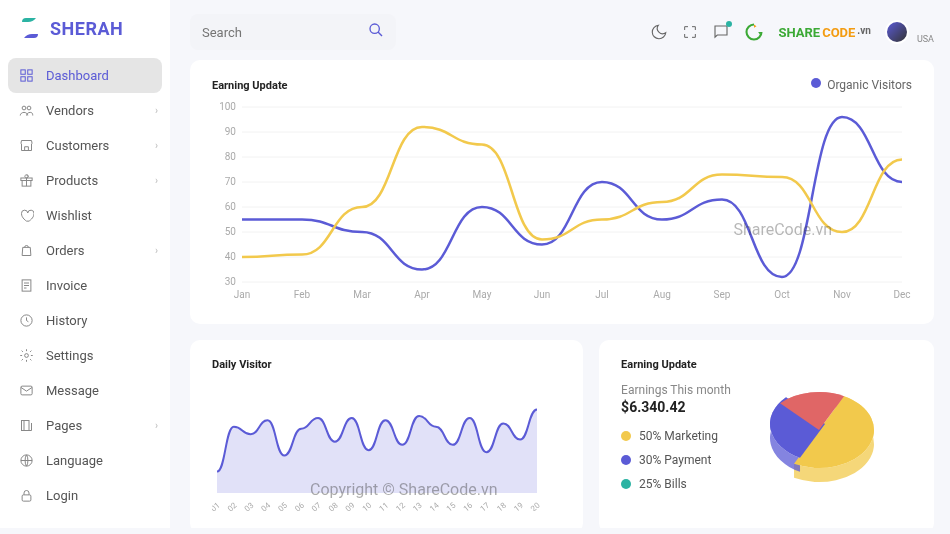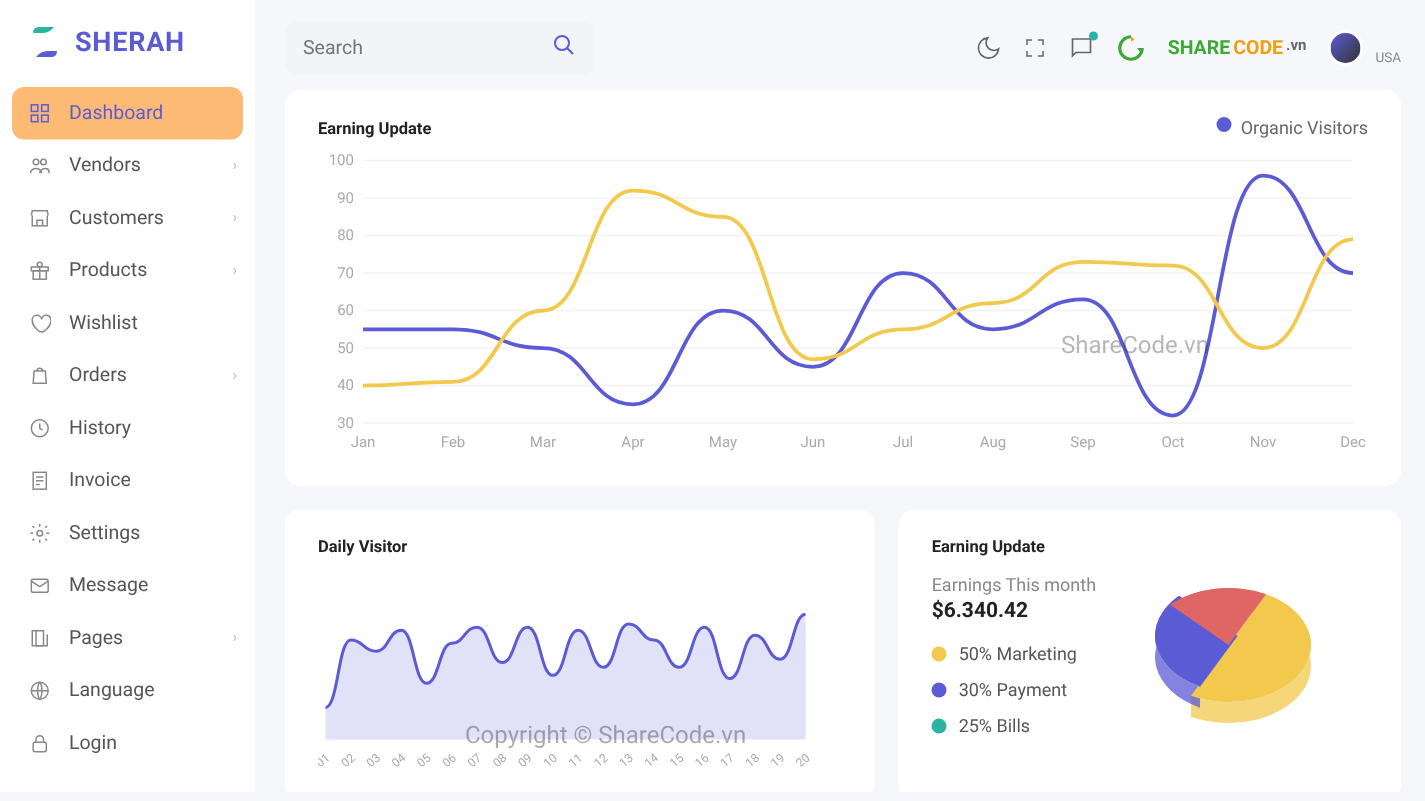--- a/index.html
+++ b/index.html
@@ -2,21 +2,21 @@
 <html><head>
 <meta charset="utf-8">
 <style>
 *{box-sizing:border-box;margin:0;padding:0;font-family:-apple-system,BlinkMacSystemFont,"Segoe UI",Roboto,sans-serif}
 body{background:#f6f7fb;width:950px;height:534px;overflow:hidden;color:#333}
 .app{display:flex;height:528px}
 .sidebar{width:170px;background:#fff;padding:10px 0;flex-shrink:0}
 .logo{display:flex;align-items:center;gap:8px;padding:6px 18px 18px;font-weight:700;color:#5b5bd6;font-size:18px;letter-spacing:.5px}
 .logo-mark svg{display:block}
 .nav-item{display:flex;align-items:center;gap:12px;padding:10px 18px;font-size:13px;color:#555;cursor:pointer;position:relative}
-.nav-item.active{background:#fdba74;color:#5b5bd6;border-radius:8px;margin:0 8px;padding:10px 10px}
+.nav-item.active{background:#e5e5e5;color:#5b5bd6;border-radius:8px;margin:0 8px;padding:10px 10px}
 .nav-item .ico{width:16px;display:flex;justify-content:center;color:#888}
 .nav-item.active .ico{color:#5b5bd6}
 .nav-item .chev{position:absolute;right:12px;color:#bbb;font-size:10px}
 .main{flex:1;display:flex;flex-direction:column}
 .topbar{display:flex;align-items:center;gap:14px;padding:14px 20px 10px}
 .search{flex:0 0 160px;background:#f3f4f8;border-radius:8px;display:flex;align-items:center;padding:8px 12px;color:#999;font-size:13px}
 .search input{border:0;background:transparent;outline:0;flex:1;font-size:13px;color:#555}
 .search .sico{color:#5b5bd6;font-size:16px}
 .spacer{flex:1}
 .tico{color:#666;cursor:pointer;display:flex;align-items:center}
@@ -112,36 +112,36 @@
             <svg width="15" height="15" viewBox="0 0 24 24" fill="none" stroke="currentColor" stroke-width="1.6">
               <path d="M6 7h12l1 13H5zM9 7a3 3 0 016 0"></path>
             </svg>
           </span>
           <span>Orders</span>
           <span class="chev">›</span>
         </div>
         <div class="nav-item">
           <span class="ico">
             <svg width="15" height="15" viewBox="0 0 24 24" fill="none" stroke="currentColor" stroke-width="1.6">
-              <circle cx="12" cy="12" r="9"></circle>
-              <path d="M12 7v5l3 2"></path>
-            </svg>
-          </span>
-          <span>History</span>
-        </div>
-        <div class="nav-item">
-          <span class="ico">
-            <svg width="15" height="15" viewBox="0 0 24 24" fill="none" stroke="currentColor" stroke-width="1.6">
               <rect x="5" y="3" width="14" height="18"></rect>
               <line x1="8" y1="8" x2="16" y2="8"></line>
               <line x1="8" y1="12" x2="16" y2="12"></line>
               <line x1="8" y1="16" x2="12" y2="16"></line>
             </svg>
           </span>
           <span>Invoice</span>
+        </div>
+        <div class="nav-item">
+          <span class="ico">
+            <svg width="15" height="15" viewBox="0 0 24 24" fill="none" stroke="currentColor" stroke-width="1.6">
+              <circle cx="12" cy="12" r="9"></circle>
+              <path d="M12 7v5l3 2"></path>
+            </svg>
+          </span>
+          <span>History</span>
         </div>
         <div class="nav-item">
           <span class="ico">
             <svg width="15" height="15" viewBox="0 0 24 24" fill="none" stroke="currentColor" stroke-width="1.6">
               <circle cx="12" cy="12" r="3"></circle>
               <path d="M12 2v3M12 19v3M4.2 4.2l2 2M17.8 17.8l2 2M2 12h3M19 12h3M4.2 19.8l2-2M17.8 6.2l2-2"></path>
             </svg>
           </span>
           <span>Settings</span>
         </div>
@@ -263,21 +263,21 @@
             <text x="330" y="196" text-anchor="middle">Jun</text>
             <text x="390" y="196" text-anchor="middle">Jul</text>
             <text x="450" y="196" text-anchor="middle">Aug</text>
             <text x="510" y="196" text-anchor="middle">Sep</text>
             <text x="570" y="196" text-anchor="middle">Oct</text>
             <text x="630" y="196" text-anchor="middle">Nov</text>
             <text x="690" y="196" text-anchor="middle">Dec</text>
             <path d="M30,117.5C60,117.5 60,117.5 90,117.5C120,117.5 120,130 150,130C180,130 180,167.5 210,167.5C240,167.5 240,105 270,105C300,105 300,142.5 330,142.5C360,142.5 360,80 390,80C420,80 420,117.5 450,117.5C480,117.5 480,97.5 510,97.5C540,97.5 540,175 570,175C600,175 600,15 630,15C660,15 660,80 690,80" fill="none" stroke="#5b5bd6" stroke-width="2.5"></path>
             <path d="M30,155C60,155 60,152.5 90,152.5C120,152.5 120,105 150,105C180,105 180,25 210,25C240,25 240,42.5 270,42.5C300,42.5 300,137.5 330,137.5C360,137.5 360,117.5 390,117.5C420,117.5 420,100 450,100C480,100 480,72.5 510,72.5C540,72.5 540,75 570,75C600,75 600,130 630,130C660,130 660,57.500000000000014 690,57.500000000000014" fill="none" stroke="#f2c94c" stroke-width="2.5"></path>
           </svg>
-        <div class="watermark" style="right:128px;top:160px;opacity:.35;font-size:16px">ShareCode.vn</div>
+        <div class="watermark" style="right:102px;top:160px;opacity:.35;font-size:16px">ShareCode.vn</div>
       </div>
 
       <div class="row" style="position:relative">
         <div class="card wide">
           <div class="card-title" style="margin-bottom:10px">Daily Visitor</div>
           <svg id="areaChart" width="330" height="130">
               <path d="M5,90.6C13.421052631578947,90.6 13.421052631578947,45.66 21.842105263157894,45.66C30.263157894736842,45.66 30.263157894736842,53.15 38.68421052631579,53.15C47.10526315789474,53.15 47.10526315789474,39.239999999999995 55.526315789473685,39.239999999999995C63.94736842105263,39.239999999999995 63.94736842105263,74.55000000000001 72.36842105263158,74.55000000000001C80.78947368421052,74.55000000000001 80.78947368421052,47.8 89.21052631578947,47.8C97.63157894736841,47.8 97.63157894736841,37.10000000000001 106.05263157894737,37.10000000000001C114.47368421052632,37.10000000000001 114.47368421052632,60.64 122.89473684210526,60.64C131.31578947368422,60.64 131.31578947368422,37.10000000000001 139.73684210526315,37.10000000000001C148.15789473684208,37.10000000000001 148.15789473684208,69.19999999999999 156.57894736842104,69.19999999999999C165,69.19999999999999 165,39.239999999999995 173.42105263157893,39.239999999999995C181.8421052631579,39.239999999999995 181.8421052631579,63.85 190.26315789473685,63.85C198.68421052631578,63.85 198.68421052631578,34.96000000000001 207.10526315789474,34.96000000000001C215.5263157894737,34.96000000000001 215.5263157894737,45.66 223.94736842105263,45.66C232.36842105263156,45.66 232.36842105263156,63.85 240.78947368421052,63.85C249.21052631578948,63.85 249.21052631578948,37.10000000000001 257.63157894736844,37.10000000000001C266.0526315789474,37.10000000000001 266.0526315789474,71.34 274.4736842105263,71.34C282.89473684210526,71.34 282.89473684210526,42.45 291.3157894736842,42.45C299.7368421052631,42.45 299.7368421052631,58.5 308.1578947368421,58.5C316.57894736842104,58.5 316.57894736842104,28.539999999999992 325,28.539999999999992L325,112 L5,112 Z" fill="#5b5bd6" fill-opacity="0.18"></path>
               <path d="M5,90.6C13.421052631578947,90.6 13.421052631578947,45.66 21.842105263157894,45.66C30.263157894736842,45.66 30.263157894736842,53.15 38.68421052631579,53.15C47.10526315789474,53.15 47.10526315789474,39.239999999999995 55.526315789473685,39.239999999999995C63.94736842105263,39.239999999999995 63.94736842105263,74.55000000000001 72.36842105263158,74.55000000000001C80.78947368421052,74.55000000000001 80.78947368421052,47.8 89.21052631578947,47.8C97.63157894736841,47.8 97.63157894736841,37.10000000000001 106.05263157894737,37.10000000000001C114.47368421052632,37.10000000000001 114.47368421052632,60.64 122.89473684210526,60.64C131.31578947368422,60.64 131.31578947368422,37.10000000000001 139.73684210526315,37.10000000000001C148.15789473684208,37.10000000000001 148.15789473684208,69.19999999999999 156.57894736842104,69.19999999999999C165,69.19999999999999 165,39.239999999999995 173.42105263157893,39.239999999999995C181.8421052631579,39.239999999999995 181.8421052631579,63.85 190.26315789473685,63.85C198.68421052631578,63.85 198.68421052631578,34.96000000000001 207.10526315789474,34.96000000000001C215.5263157894737,34.96000000000001 215.5263157894737,45.66 223.94736842105263,45.66C232.36842105263156,45.66 232.36842105263156,63.85 240.78947368421052,63.85C249.21052631578948,63.85 249.21052631578948,37.10000000000001 257.63157894736844,37.10000000000001C266.0526315789474,37.10000000000001 266.0526315789474,71.34 274.4736842105263,71.34C282.89473684210526,71.34 282.89473684210526,42.45 291.3157894736842,42.45C299.7368421052631,42.45 299.7368421052631,58.5 308.1578947368421,58.5C316.57894736842104,58.5 316.57894736842104,28.539999999999992 325,28.539999999999992" fill="none" stroke="#5b5bd6" stroke-width="2"></path>
               <text x="5" y="128" text-anchor="middle" transform="rotate(-40 5 128)" style="font-size:8px">01</text>
               <text x="21.842105263157894" y="128" text-anchor="middle" transform="rotate(-40 21.842105263157894 128)" style="font-size:8px">02</text>

